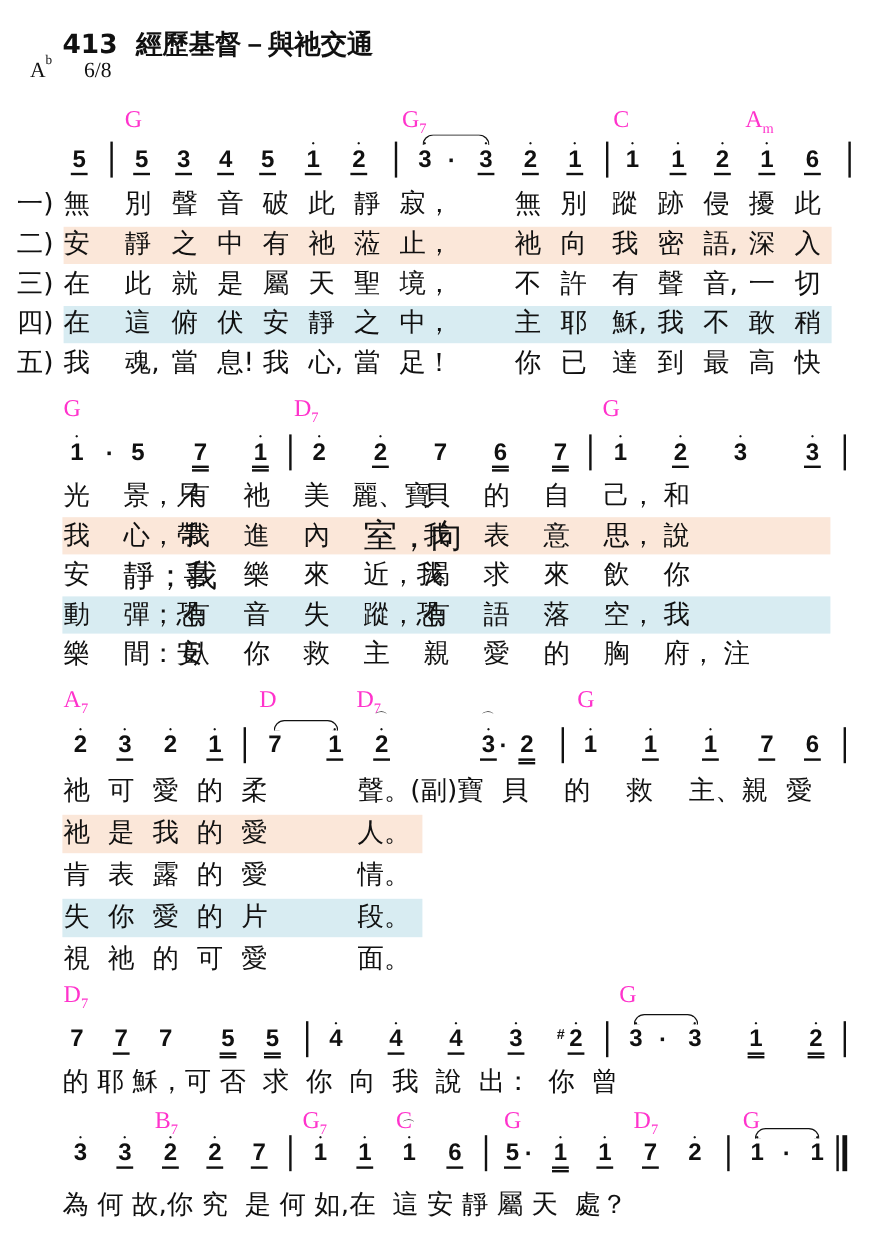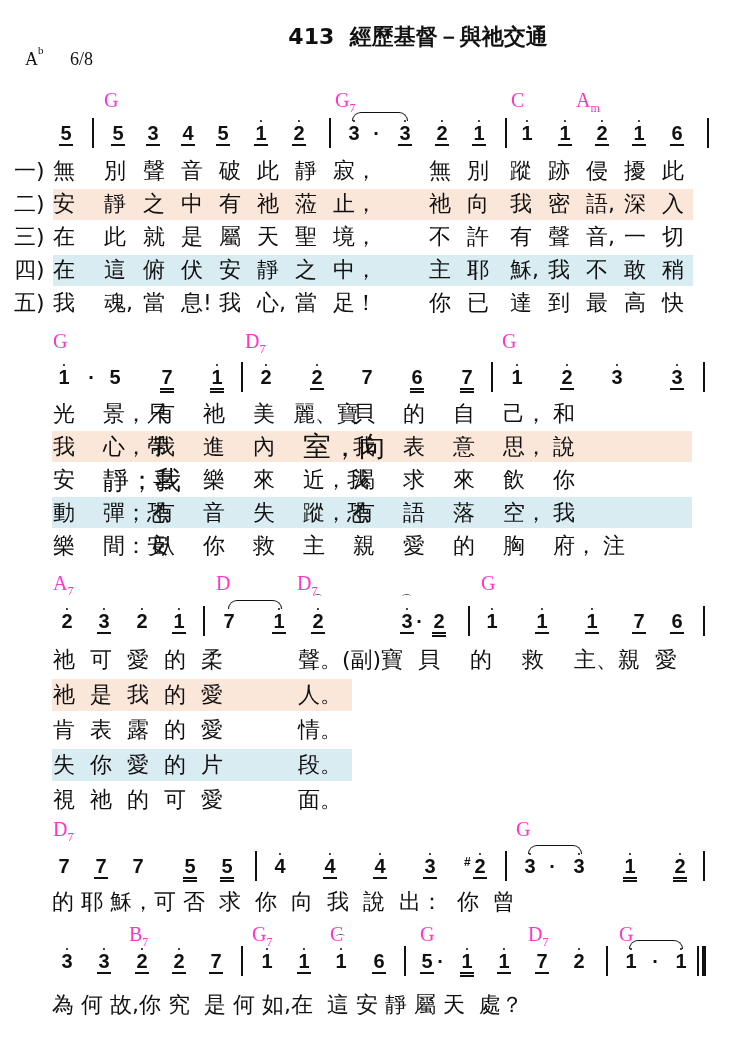--- a/index.html
+++ b/index.html
@@ -1,17 +1,17 @@
 <!DOCTYPE html>
 <html><head>
 <meta charset="utf-8">
 <style>
   html, body { margin:0; padding:0; background:#ffffff; }
   body { width:740px; height:1047px; position:relative; overflow:hidden; font-family:"DejaVu Sans", sans-serif; color:#111; }
-  .title { position:absolute; top:22px; left:0; width:740px; text-align:center; font-family:"DejaVu Sans", sans-serif; font-weight:bold; font-size:22px; padding-left:96px; box-sizing:border-box; }
+  .title { position:absolute; top:22px; left:0; width:740px; text-align:left; font-family:"DejaVu Sans", sans-serif; font-weight:bold; font-size:22px; padding-left:52px; box-sizing:border-box; }
   .key { position:absolute; top:48px; left:14px; font-family:"Liberation Serif", serif; font-size:18px;margin-left:11px; }
   .key sup { font-size:11px; position:relative; top:-4px; }
   .key .meter { margin-left:22px; }
   .abs { position:absolute; }
   .chord { position:absolute; color:#ff33cc; font-family:"Liberation Serif", serif; font-size:20px; line-height:20px; }
   .chord sub { font-size:12px; vertical-align:baseline; position:relative; top:5px; }
   .note { position:absolute; font-family:"Liberation Sans", sans-serif; font-weight:bold; font-size:20px; width:14px; text-align:center; line-height:22px; }
   .note .dot-above { position:absolute; top:-5px; left:0; width:14px; text-align:center; font-size:14px; line-height:8px; }
   .note.u1 { border-bottom:2px solid #111; }
   .note.u2 { border-bottom:5px double #111; }
@@ -35,21 +35,21 @@
 </div>
 <div class="key">
   <span>A</span><sup>b</sup>
   <span class="meter">6/8</span>
 </div>
 
 <div id="score">
     <div class="chord" style="left: 104px; top: 90px;">G</div>
     <div class="chord" style="left: 335px; top: 90px;">G<sub>7</sub></div>
     <div class="chord" style="left: 511px; top: 90px;">C</div>
-    <div class="chord" style="left: 576px; top: 90px; font-family: Liberation Serif, serif;">A<sub>m</sub></div>
+    <div class="chord" style="left: 621px; top: 90px; font-family: Liberation Serif, serif;">A<sub>m</sub></div>
     <div class="note u1" style="left: 59px; top: 122px;">5</div>
     <div class="note u1" style="left: 111px; top: 122px;">5</div>
     <div class="note u1" style="left: 146px; top: 122px;">3</div>
     <div class="note u1" style="left: 181px; top: 122px;">4</div>
     <div class="note u1" style="left: 216px; top: 122px;">5</div>
     <div class="note u1" style="left: 254px; top: 122px;">1<span class="dot-above" style="font-size: 7px;">•</span></div>
     <div class="note u1" style="left: 292px; top: 122px;">2<span class="dot-above" style="font-size: 7px;">•</span></div>
     <div class="note" style="left: 347px; top: 122px;">3<span class="dot-above" style="font-size: 7px;">•</span></div>
     <div class="aug" style="left: 373px; top: 124px;">·</div>
     <div class="note u1" style="left: 398px; top: 122px;">3<span class="dot-above" style="font-size: 7px;">•</span></div>

